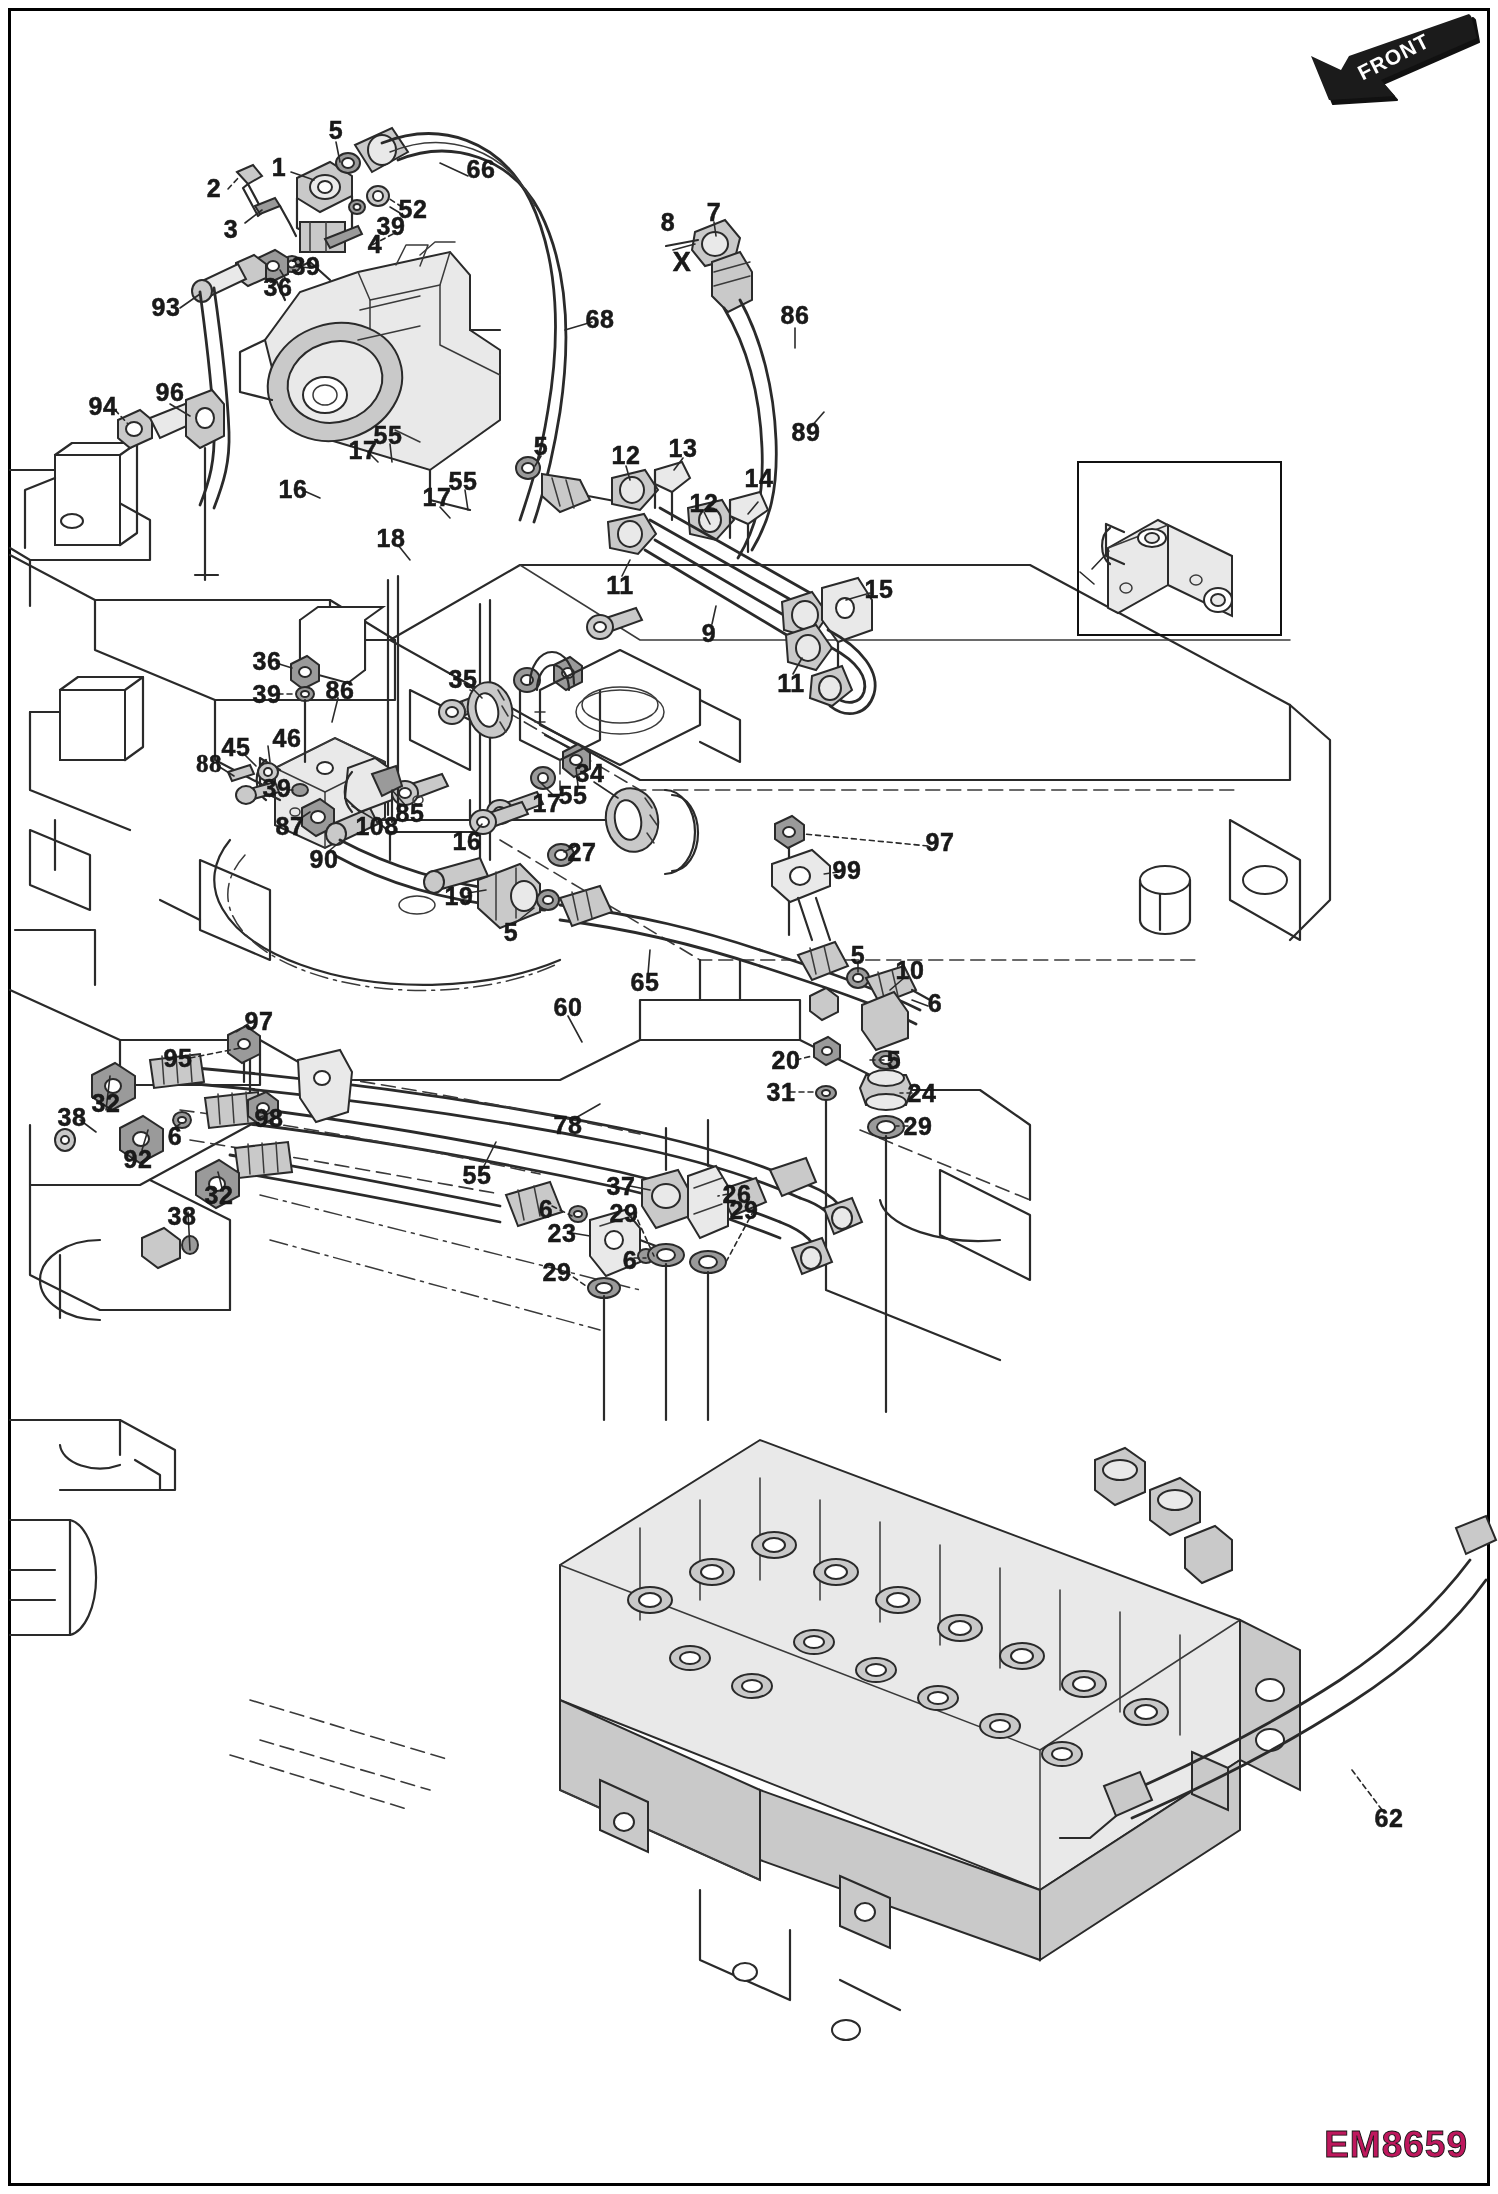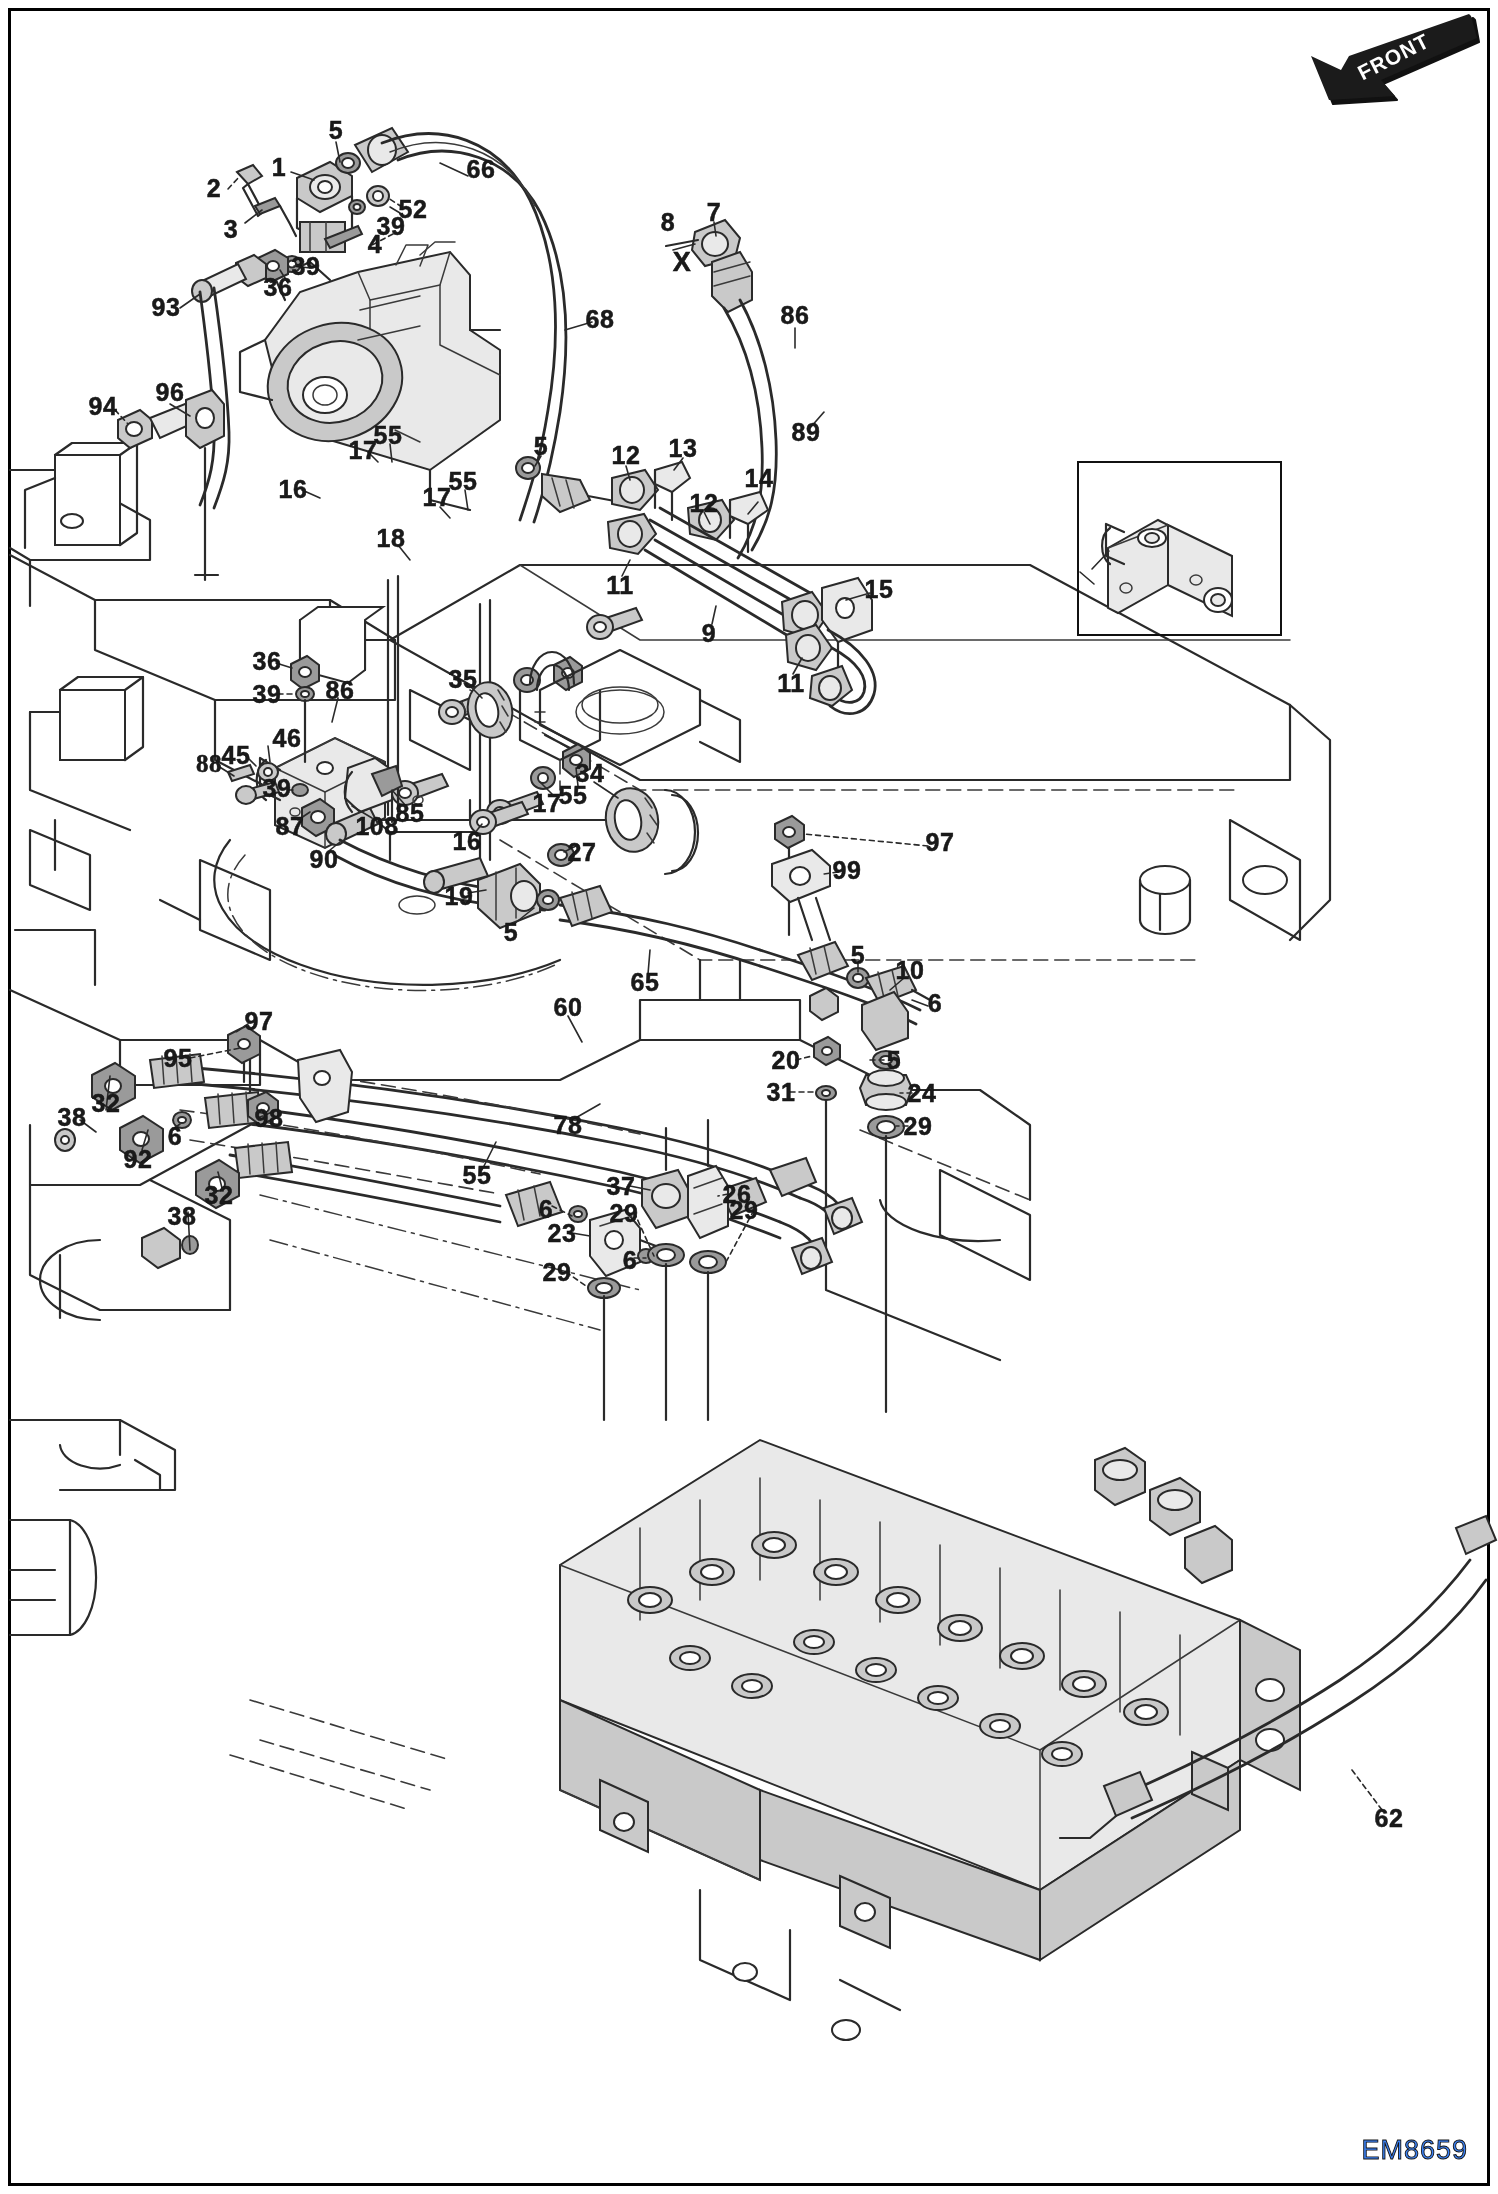--- a/index.html
+++ b/index.html
@@ -47,24 +47,24 @@
   }
   .callout.mark {
     font-size: 27px;
     font-weight: bold;
   }
   #drawing-number {
     position: absolute;
     right: 30px;
     bottom: 28px;
     font-family: "Liberation Sans", sans-serif;
-    font-weight: normal;
-    font-size: 27px;
+    font-weight: bold;
+    font-size: 37px;
     letter-spacing: 1px;
-    color: #3b82f6;
+    color: #be185d;
     -webkit-text-stroke: 0.9px #111;
   }
   #front-arrow {
     position: absolute;
     left: 1305px;
     top: 12px;
     width: 175px;
     height: 95px;
   }
   #front-arrow .ftext {
@@ -788,21 +788,21 @@
       <div class="callout" style="left: 759px; top: 478px;">14</div>
       <div class="callout" style="left: 391px; top: 538px;">18</div>
       <div class="callout" style="left: 620px; top: 585px;">11</div>
       <div class="callout" style="left: 879px; top: 589px;">15</div>
       <div class="callout" style="left: 709px; top: 633px;">9</div>
       <div class="callout" style="left: 791px; top: 683px;">11</div>
       <div class="callout" style="left: 267px; top: 661px;">36</div>
       <div class="callout" style="left: 267px; top: 694px;">39</div>
       <div class="callout" style="left: 340px; top: 690px;">86</div>
       <div class="callout" style="left: 463px; top: 679px;">35</div>
-      <div class="callout" style="left: 236px; top: 747px; margin-top: 8px;">45</div>
+      <div class="callout" style="left: 236px; top: 747px;">45</div>
       <div class="callout" style="left: 243px; top: 738px; margin-left: 44px;">46</div>
       <div class="callout" style="left: 209px; top: 763px; font-family: Liberation Serif, serif;">88</div>
       <div class="callout" style="left: 277px; top: 788px;">39</div>
       <div class="callout" style="left: 590px; top: 773px;">34</div>
       <div class="callout" style="left: 547px; top: 803px;">17</div>
       <div class="callout" style="left: 573px; top: 795px;">55</div>
       <div class="callout" style="left: 290px; top: 826px;">87</div>
       <div class="callout" style="left: 377px; top: 826px;">108</div>
       <div class="callout" style="left: 410px; top: 813px;">85</div>
       <div class="callout" style="left: 324px; top: 859px;">90</div>

